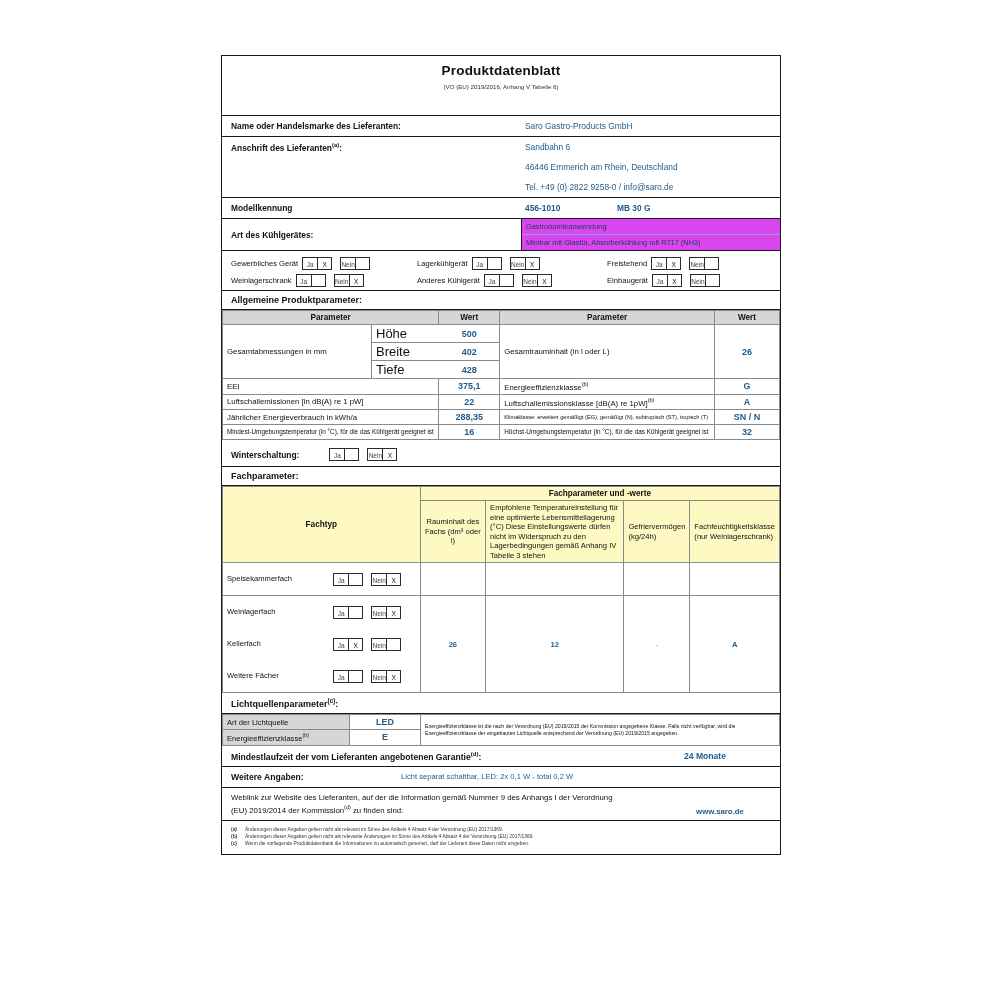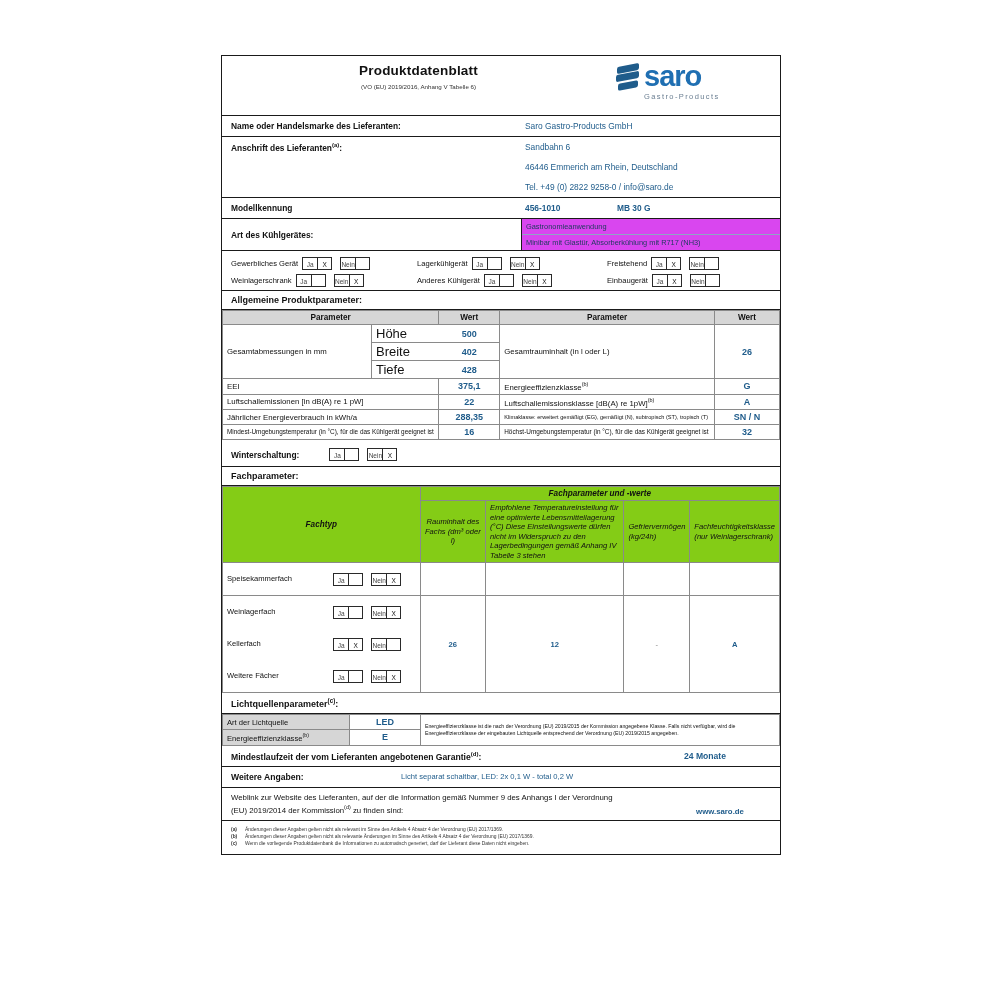--- a/index.html
+++ b/index.html
@@ -68,21 +68,21 @@
   .vnum{color:#1f5c8b;font-weight:bold;text-align:center;font-size:9px;}
   .tiny{font-size:5.6px;line-height:1.25;}
   .tiny2{font-size:5.2px;line-height:1.25;}
   .dimcell{padding:0;}
   .dimtbl{border-collapse:collapse;width:100%;}
   .dimtbl td{border:none;border-bottom:1px solid #8a8a8a;font-size:13px;padding:1px 4px;}
   .dimtbl tr:last-child td{border-bottom:none;}
   .dimtbl .dv{color:#1f5c8b;font-weight:bold;text-align:center;font-size:9px;width:52px;}
   
   .fach td{font-size:7.6px;}
-  .fachhead{background:#84cc16;font-style:italic;}
+  .fachhead{background:#fef9c3;}
   
   .lightrow td{vertical-align:middle;}
   .lightlab{background:#d6d6d6;font-size:7.6px;}
   
   .frow{display:flex;border-bottom:1px solid #1a1a1a;align-items:center;}
   .frow .fl{flex:1;padding:5px 0 5px 9px;font-size:8.6px;font-weight:bold;}
   .frow .fr{width:150px;text-align:center;font-size:8.6px;font-weight:bold;}
   .wrow{display:flex;border-bottom:1px solid #1a1a1a;padding:4px 0 4px 9px;font-size:7.8px;}
   .wrow .wl{flex:1;line-height:1.45;}
   .wrow .wr{width:120px;text-align:center;align-self:flex-end;font-weight:bold;}
@@ -97,31 +97,20 @@
 </head>
 <body>
 
 <div class="page">
   <div class="sheet">
 
     <div class="hdr">
       <div class="hdr-titles">
         <div class="doc-title">Produktdatenblatt</div>
         <div class="doc-sub">(VO (EU) 2019/2016, Anhang V Tabelle 6)</div>
-      </div>
-      <div class="logo-wrap">
-        <div class="logo-mark">
-          <i class="lm1"></i>
-            <i class="lm2"></i>
-            <i class="lm3"></i>
-        </div>
-        <div class="logo-txt">
-          <div class="logo-name">saro</div>
-          <div class="logo-tag">Gastro-Products</div>
-        </div>
       </div>
     </div>
 
     <div class="row">
       <div class="lab">Name oder Handelsmarke des Lieferanten:</div>
       <div class="val blue">Saro Gastro-Products GmbH</div>
     </div>
 
     <div class="row">
       <div class="lab">

